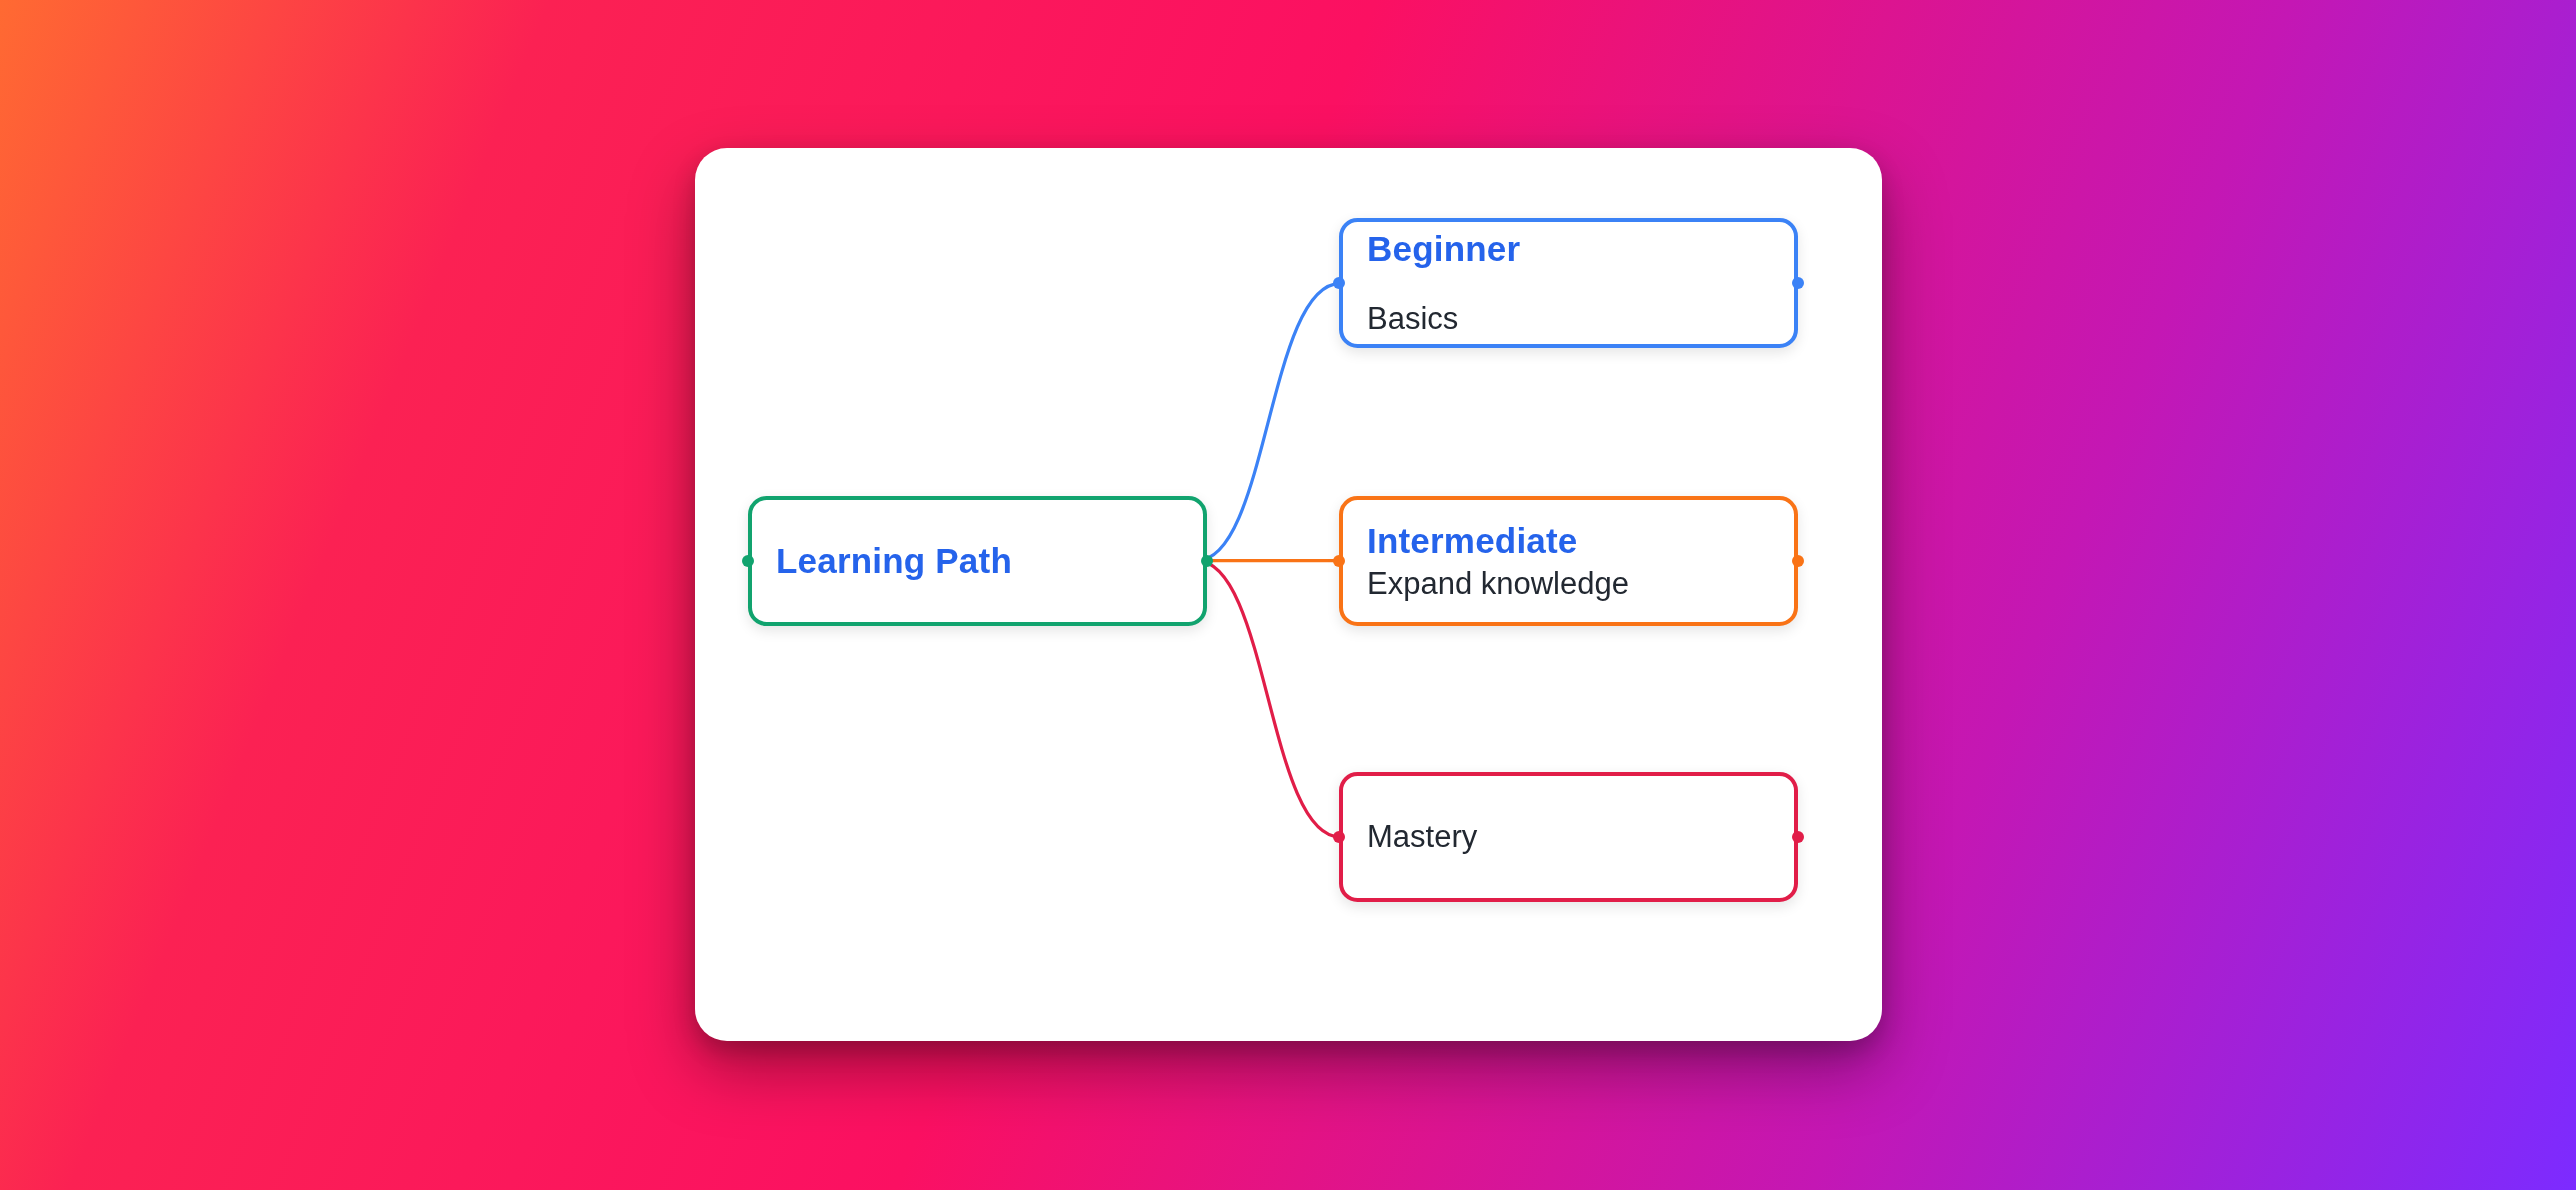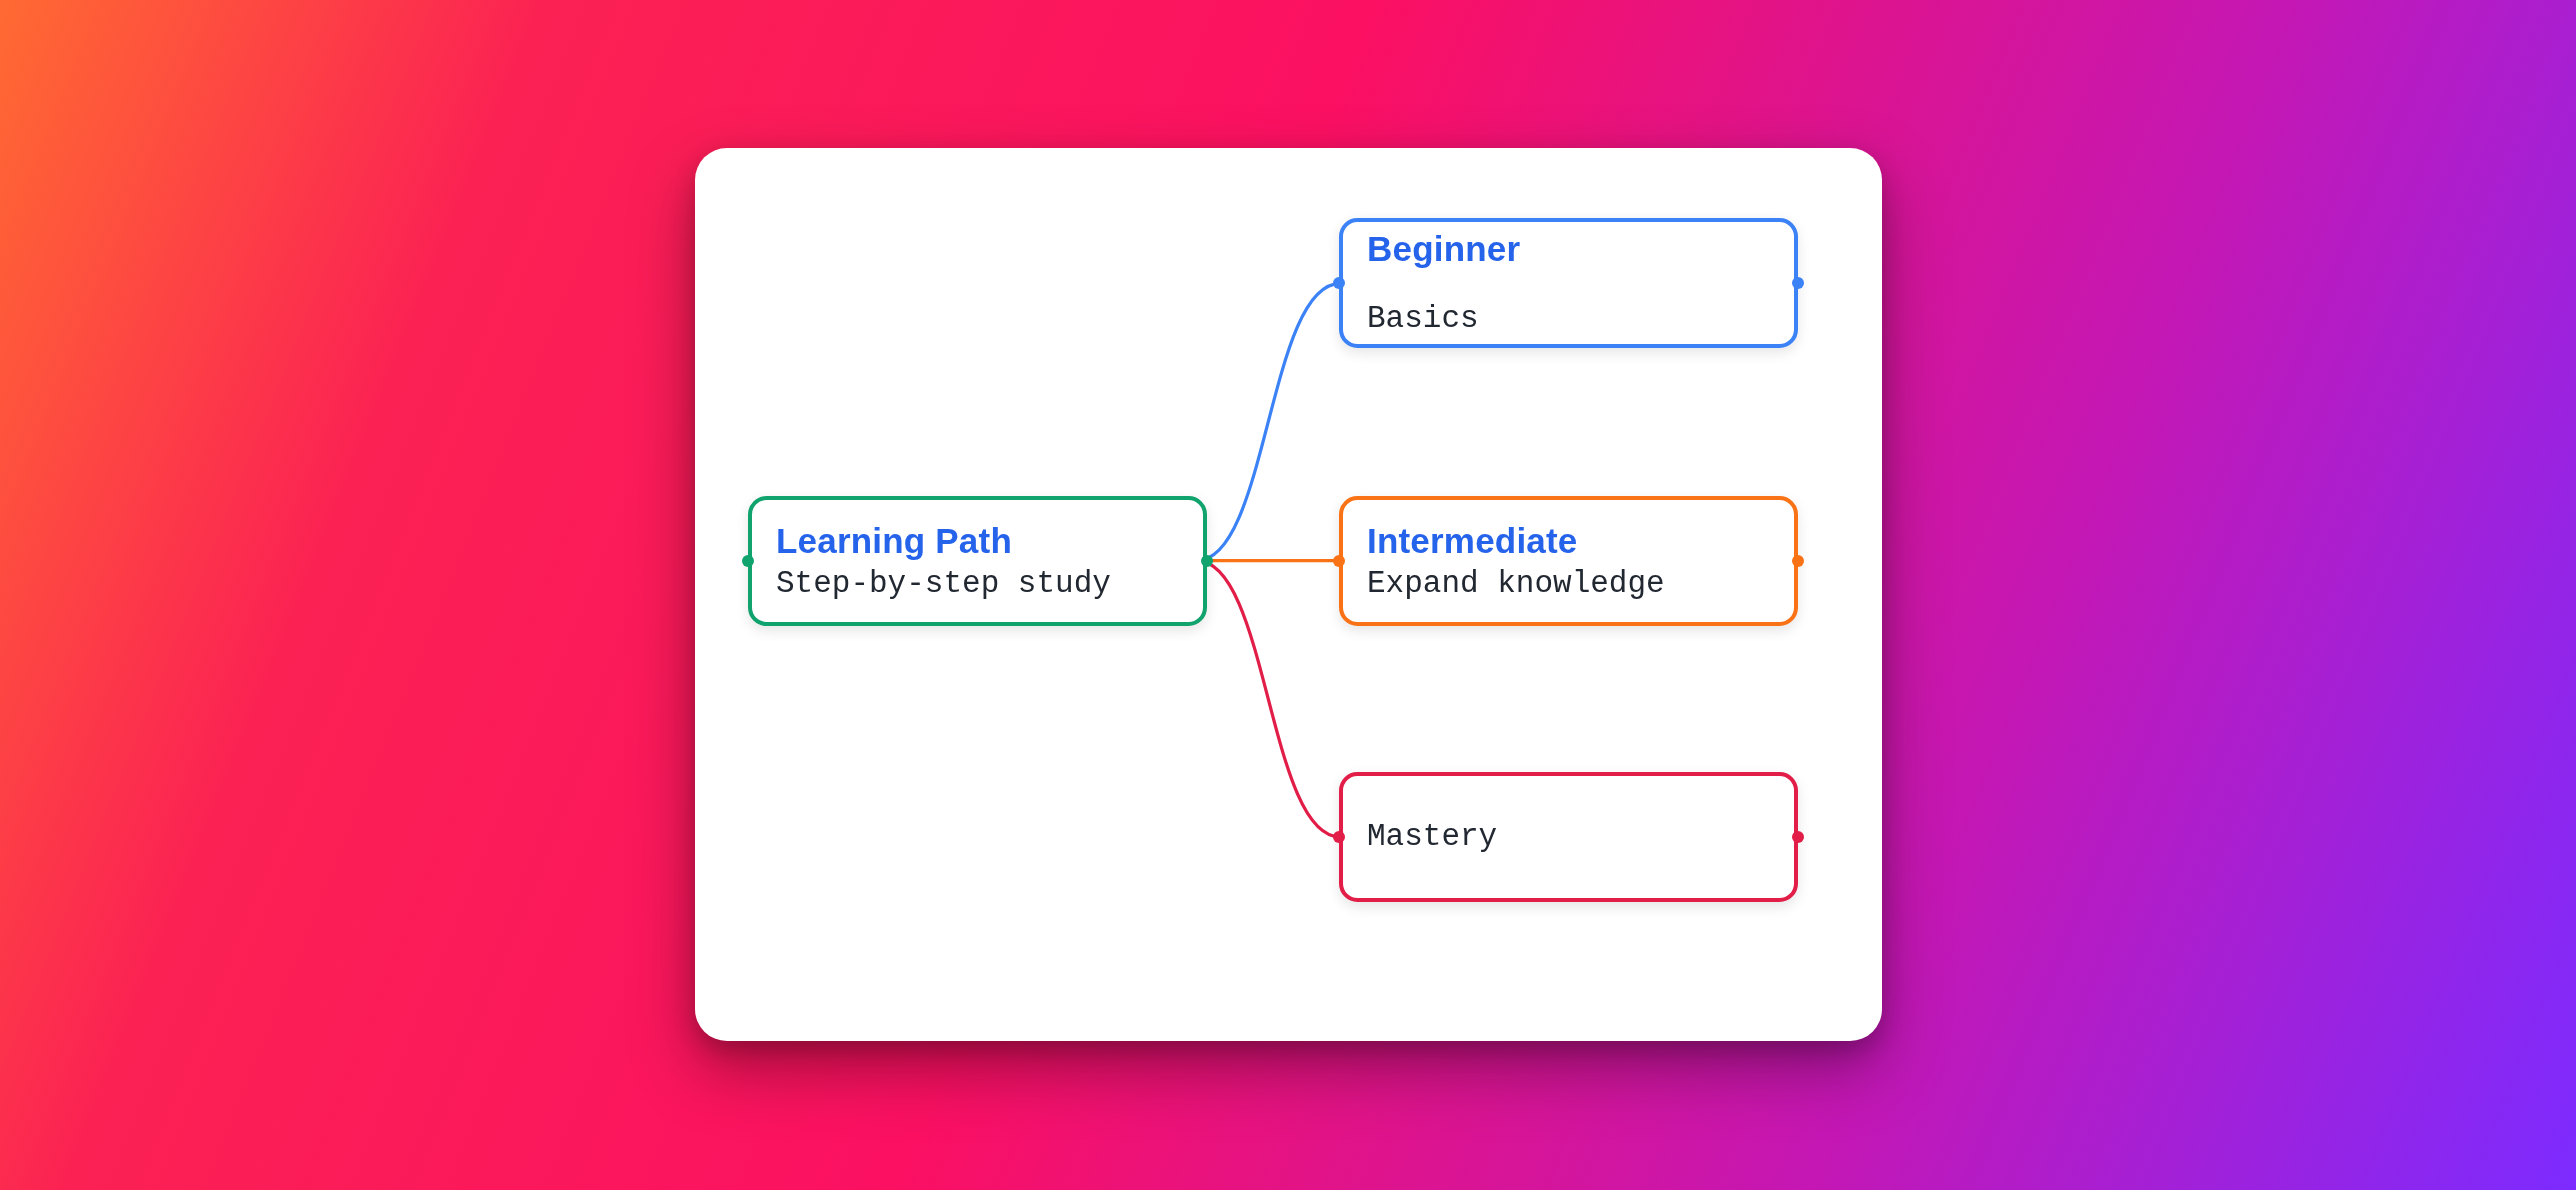--- a/index.html
+++ b/index.html
@@ -66,21 +66,20 @@
     font-size: 35px;
     font-weight: 700;
     line-height: 1.15;
     letter-spacing: 0.2px;
   }
   .mm-node .node-subtitle {
     color: var(--subtitle-color);
     font-size: 31px;
     font-weight: 400;
     line-height: 1.15;
-    font-family: Liberation Mono, monospace;
   }
   .handle {
     position: absolute;
     width: 12px;
     height: 12px;
     border-radius: 50%;
     background: var(--accent);
     top: 50%;
     transform: translateY(-50%);
   }
@@ -100,21 +99,20 @@
 
     <svg class="edges-layer" viewBox="0 0 1280 963" xmlns="http://www.w3.org/2000/svg">
       <path d="M 541 445 C 618 445 618 146 696 146" style="stroke: rgb(59, 130, 246);"></path>
       <path d="M 541 445 L 696 445" style="stroke: rgb(249, 115, 22);"></path>
       <path d="M 541 445 C 618 445 618 743 696 743" style="stroke: rgb(225, 29, 72);"></path>
     </svg>
 
     <div class="mm-node node-root" style="--accent: #11a36e;">
       <span class="handle left"></span>
       <span class="node-title">Learning Path</span>
-      <span class="node-subtitle">Step-by-step study</span>
       <span class="handle right"></span>
     </div>
 
     <div class="mm-node node-beginner" style="--accent: #3b82f6;">
       <span class="handle left"></span>
       <span class="node-title">Beginner</span>
       <span class="node-subtitle">Basics</span>
       <span class="handle right"></span>
     </div>
 

